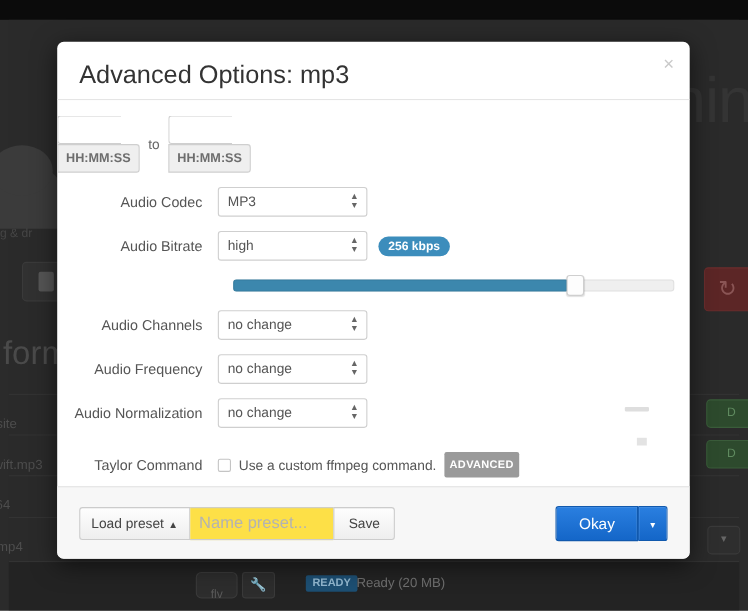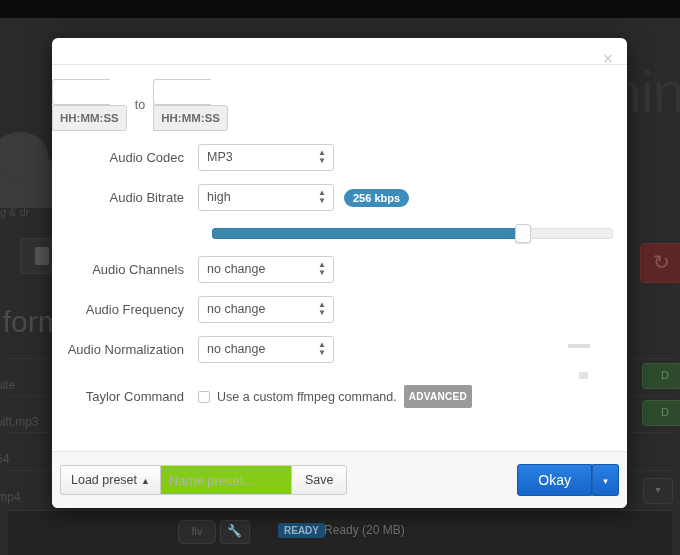--- a/index.html
+++ b/index.html
@@ -83,21 +83,21 @@
     background: #2e2e2e; border: 1px solid #3a3a3a; border-radius: 4px;
     color: #666; font-size: 10px; text-align: center; padding-top: 5px;
   }
   .bg-divider {
     position: absolute; left: 8px; width: 664px; height: 1px; background: #333;
   }
   
   .bb-fmt {
     position: absolute; left: 178px; top: 520px; width: 38px; height: 24px;
     background: #2d2d2d; border: 1px solid #3a3a3a; border-radius: 5px;
-    color: #5a5a5a; font-size: 11px; text-align: center; padding-top: 4px;
+    color: #5a5a5a; font-size: 11px; text-align: center; padding-top: 14px;
   }
   .bb-wrench {
     position: absolute; left: 220px; top: 520px; width: 30px; height: 24px;
     background: #2d2d2d; border: 1px solid #3a3a3a; border-radius: 3px;
     color: #6a6a6a; font-size: 12px; text-align: center; padding-top: 3px;
   }
   .bb-ready-badge {
     position: absolute; left: 278px; top: 523px;
     background: #1d4f73; color: #93b8d0; font-size: 10px; font-weight: bold;
     padding: 2px 6px; border-radius: 2px;
@@ -233,40 +233,40 @@
   }
   .ghost2 {
     position: absolute; left: 527px; top: 307px;
     width: 9px; height: 7px; background: #dcdcdc;
     opacity: 0.8;
   }
 
   
   .modal-footer {
     position: absolute; left: 0; bottom: 0;
-    width: 575px; height: 57px;
+    width: 575px; height: 66px;
     background: #f7f7f7;
     border-top: 1px solid #e3e3e3;
     display: flex; align-items: center;
-    padding: 0 8px;
+    padding: 0 20px;
   }
   .preset-group { display: flex; }
   .btn-load-preset {
     height: 30px; padding: 0 10px;
     background: linear-gradient(#fefefe, #eeeeee);
     border: 1px solid #ccc; border-radius: 3px 0 0 3px;
     font-size: 12.5px; color: #444; line-height: 28px;
     cursor: pointer;
   }
   .btn-load-preset .up { font-size: 9px; margin-left: 4px; color: #444; }
   .preset-input {
     width: 130px; height: 30px;
     border: 1px solid #ccc; border-left: none; border-right: none;
-    font-size: 13px; color: #444; padding: 0 8px;
-    background: #84cc16; outline: none;
+    font-size: 15px; color: #444; padding: 0 8px;
+    background: #fde047; outline: none;
   }
   .preset-input::placeholder { color: #b3b3b3; }
   .btn-save {
     height: 30px; padding: 0 13px;
     background: linear-gradient(#fefefe, #eeeeee);
     border: 1px solid #ccc; border-radius: 0 3px 3px 0;
     font-size: 12.5px; color: #444; line-height: 28px;
     cursor: pointer;
   }
   .footer-spacer { flex: 1; }
@@ -314,20 +314,21 @@
   <div class="bg-bottombar"></div>
   <div class="bb-fmt">flv</div>
   <div class="bb-wrench">🔧</div>
   <div class="bb-ready-badge">READY</div>
   <div class="bb-ready-text">Ready (20 MB)</div>
 </div>
 
 <div class="modal">
 
   <div class="modal-header">
+    <h1 class="modal-title">Advanced Options: mp3</h1>
     <button class="modal-close">×</button>
   </div>
 
   <div class="modal-body">
 
     <div class="form-row">
       <div class="form-control-area">
         <div class="input-group">
           <input class="ig-input" type="text" placeholder="" style="">
           <span class="ig-addon">HH:MM:SS</span>

